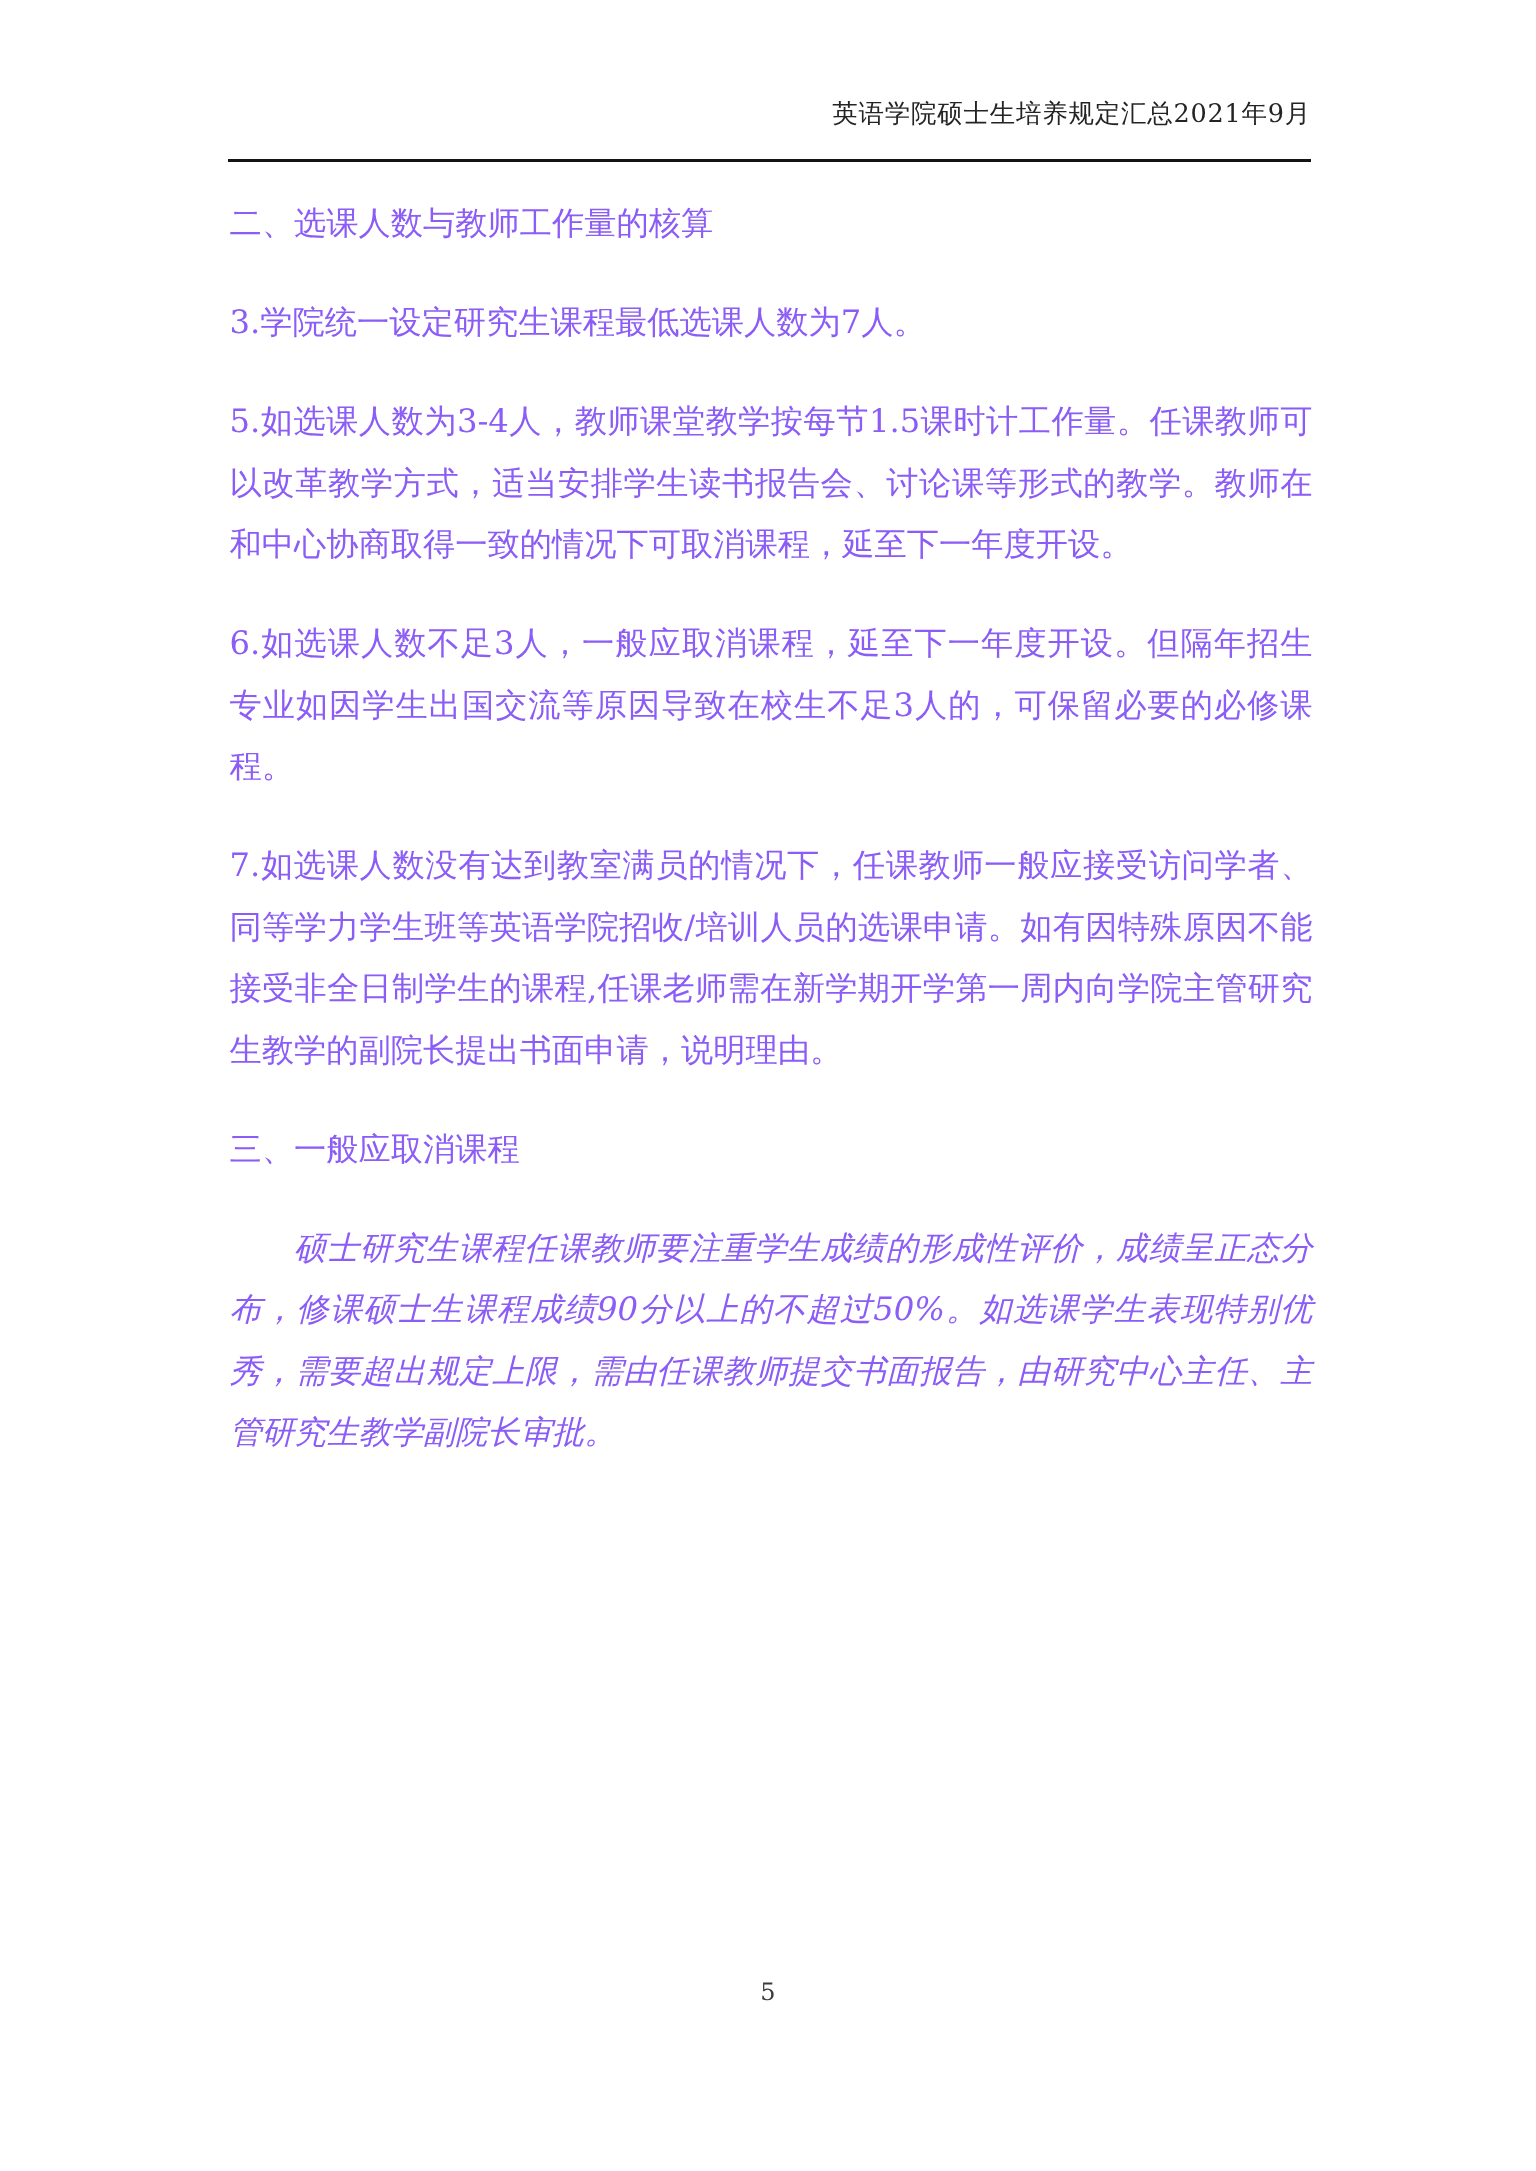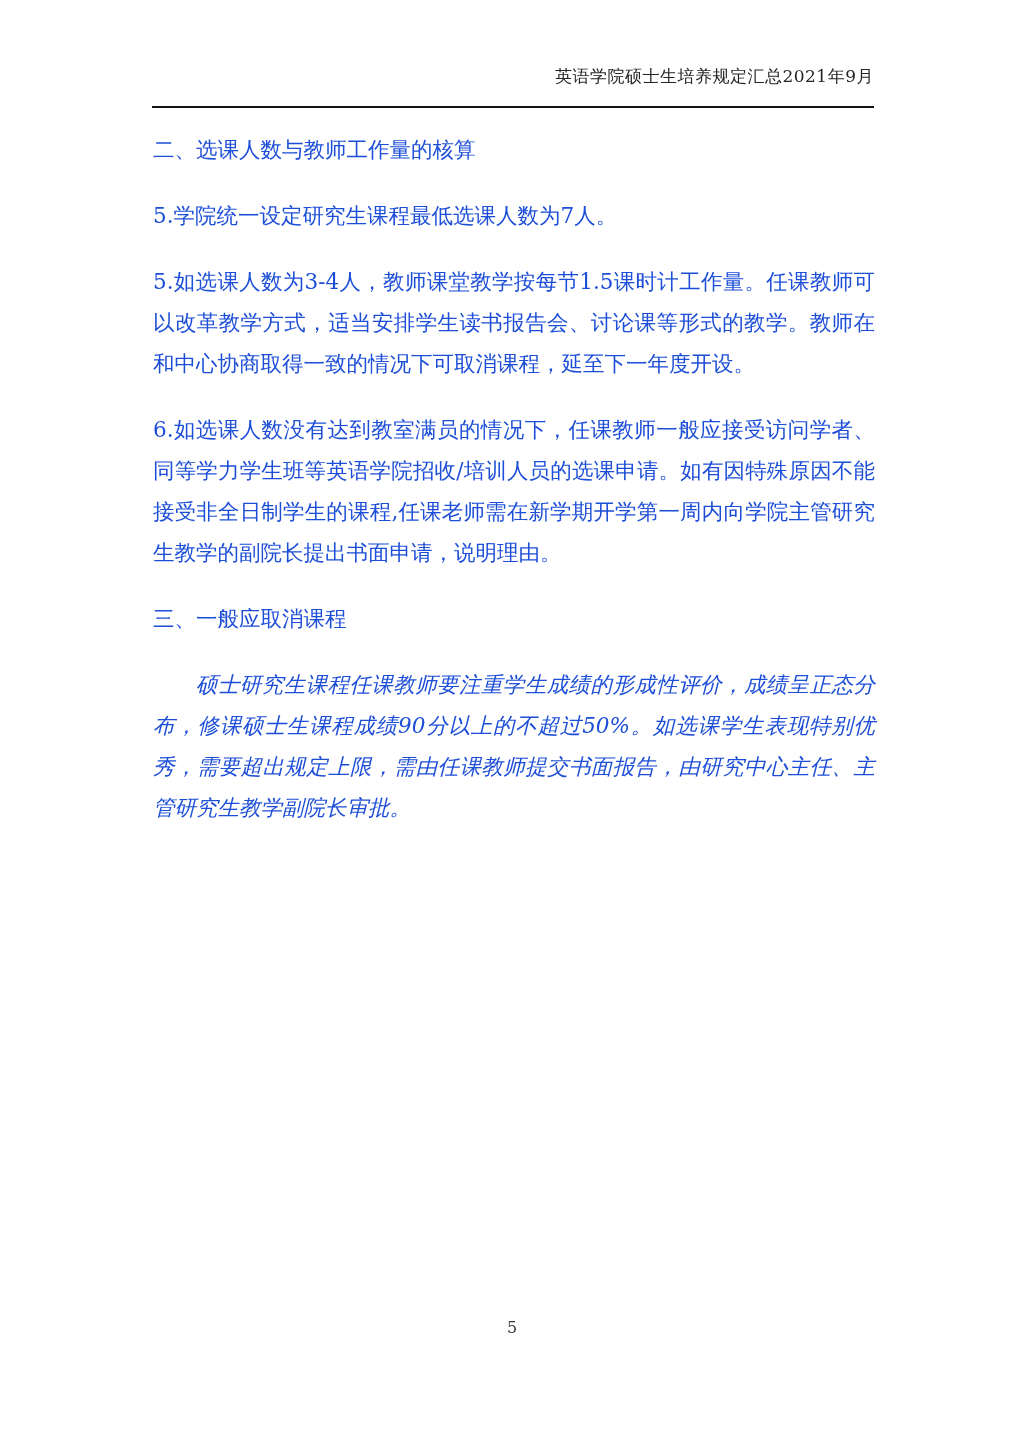--- a/index.html
+++ b/index.html
@@ -39,21 +39,21 @@
   .content {
     position: absolute;
     top: 129px;
     left: 153px;
     width: 722px;
     font-size: 21.5px;
     line-height: 41px;
     text-align: justify;
     text-justify: inter-ideograph;
     word-break: break-all;
-    color: #1d4ed8;
+    color: #8b5cf6;
   }
   .content p {
     margin: 0 0 25px 0;
     padding: 0;
   }
   .content p.indent {
     text-indent: 2em;
     font-style: italic;
   }
   .page-number {
@@ -74,29 +74,30 @@
   <div class="doc-header">
     <span>英语学院硕士生培养规定汇总2021年9月</span>
   </div>
 
   <div class="header-rule"></div>
 
   <div class="content">
 
     <p class="heading">二、选课人数与教师工作量的核算</p>
 
-    <p class="para">5.学院统一设定研究生课程最低选课人数为7人。</p>
+    <p class="para">3.学院统一设定研究生课程最低选课人数为7人。</p>
 
 
 
 
     <p class="para">5.如选课人数为3-4人，教师课堂教学按每节1.5课时计工作量。任课教师可以改革教学方式，适当安排学生读书报告会、讨论课等形式的教学。教师在和中心协商取得一致的情况下可取消课程，延至下一年度开设。</p>
 
+    <p class="para">6.如选课人数不足3人，一般应取消课程，延至下一年度开设。但隔年招生专业如因学生出国交流等原因导致在校生不足3人的，可保留必要的必修课程。</p>
 
-    <p class="para">6.如选课人数没有达到教室满员的情况下，任课教师一般应接受访问学者、同等学力学生班等英语学院招收/培训人员的选课申请。如有因特殊原因不能接受非全日制学生的课程,任课老师需在新学期开学第一周内向学院主管研究生教学的副院长提出书面申请，说明理由。</p>
+    <p class="para">7.如选课人数没有达到教室满员的情况下，任课教师一般应接受访问学者、同等学力学生班等英语学院招收/培训人员的选课申请。如有因特殊原因不能接受非全日制学生的课程,任课老师需在新学期开学第一周内向学院主管研究生教学的副院长提出书面申请，说明理由。</p>
 
     <p class="heading">三、一般应取消课程</p>
 
     <p class="para indent">硕士研究生课程任课教师要注重学生成绩的形成性评价，成绩呈正态分布，修课硕士生课程成绩90分以上的不超过50%。如选课学生表现特别优秀，需要超出规定上限，需由任课教师提交书面报告，由研究中心主任、主管研究生教学副院长审批。</p>
 
   </div>
 
   <div class="page-number">5</div>
 
 </div>

